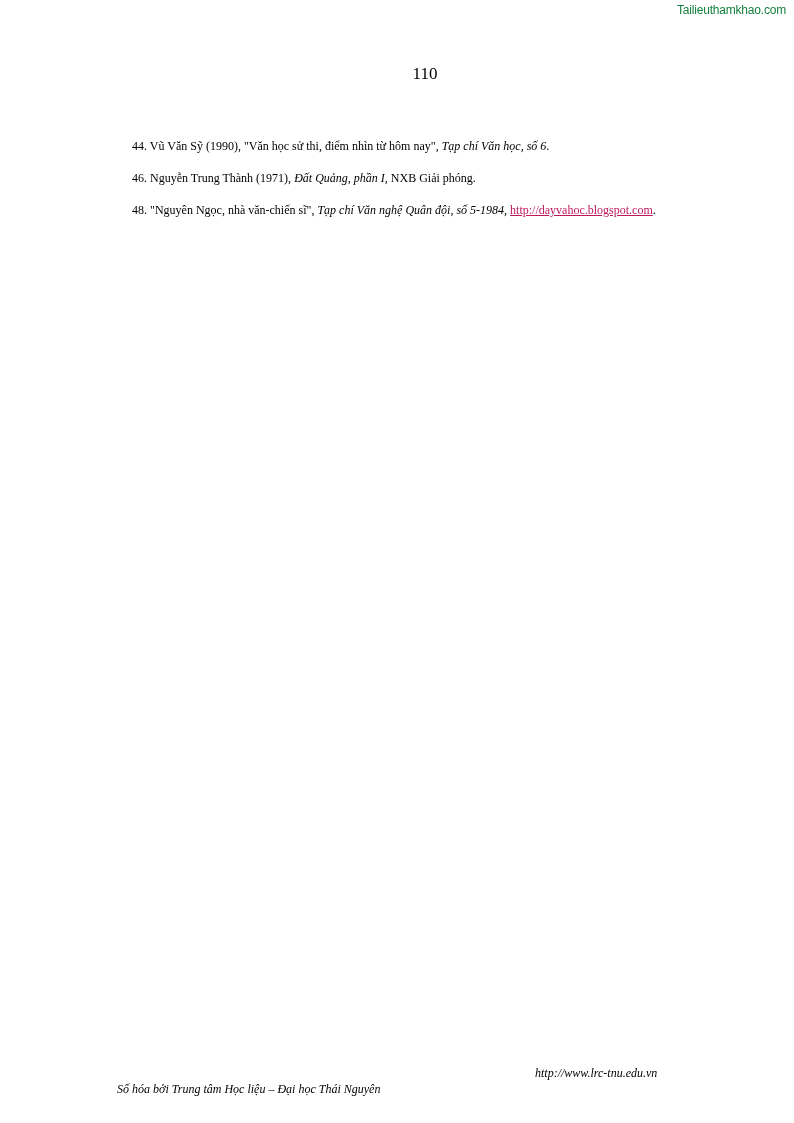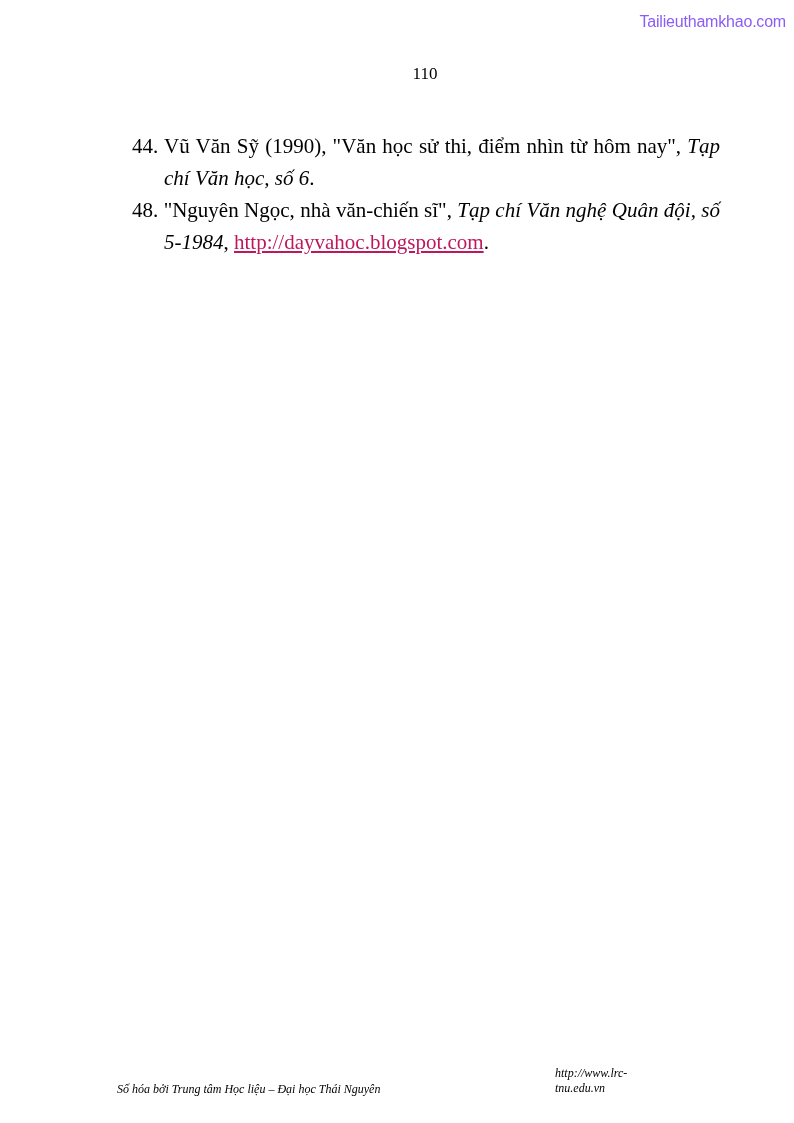--- a/index.html
+++ b/index.html
@@ -1,39 +1,42 @@
 <!DOCTYPE html>
 <html><head>
   <meta charset="utf-8">
   <style>
     html, body { margin: 0; padding: 0; background: #ffffff; }
     body { width: 794px; height: 1123px; position: relative; overflow: hidden;
            font-family: "Liberation Serif", serif; color: #000; }
-    .watermark { position: absolute; top: 13px; right: 8px; font-family: "Liberation Sans", sans-serif;
-                 font-size: 16px; color: #8b5cf6; letter-spacing: -0.2px; }
+    .watermark { position: absolute; top: 3px; right: 8px; font-family: "Liberation Sans", sans-serif;
+                 font-size: 12px; color: #15803d; letter-spacing: -0.2px; }
     .page-number { position: absolute; top: 64px; left: 0; width: 850px; text-align: center; font-size: 17px; }
-    .refs { position: absolute; top: 130px; left: 132px; width: 588px; font-size: 21px; line-height: 32px; }
+    .refs { position: absolute; top: 130px; left: 132px; width: 588px; font-size: 12px; line-height: 32px; }
     .ref { text-align: justify; text-align-last: left; padding-left: 32px; text-indent: -32px; margin: 0; }
     .it { font-style: italic; }
     a.link { color: #be185d; text-decoration: underline; }
     .footer { position: absolute; top: 1066px; left: 117px; width: 560px; font-size: 12px; font-style: italic; }
     .footer-left { position: absolute; left: 0; top: 16px; }
-    .footer-right { position: absolute; left: 438px; top: 0; }
+    .footer-right { position: absolute; left: 418px; top: 0; }
   </style>
 </head>
 <body>
 
 <div class="watermark">Tailieuthamkhao.com</div>
 <div class="page-number">110</div>
 
 <div class="refs">
   <p class="ref">
     <span>44.</span><span> Vũ Văn Sỹ (1990), "Văn học sử thi, điểm nhìn từ hôm nay", </span><span class="it">Tạp chí Văn học, số 6</span><span>.</span>
   </p>
   <p class="ref">
+    <span>46.</span><span> Nguyễn Trung Thành (1971), </span><span class="it">Đất Quảng, phần I</span><span>, NXB Giải phóng.</span>
+  </p>
+  <p class="ref">
     <span>48.</span><span> "Nguyên Ngọc, nhà văn-chiến sĩ", </span><span class="it">Tạp chí Văn nghệ Quân đội, số 5-1984</span><span>,  </span><a class="link">http://dayvahoc.blogspot.com</a><span>.</span>
   </p>
 </div>
 
 <div class="footer">
   <span class="footer-left">Số hóa bởi Trung tâm Học liệu – Đại học Thái Nguyên</span>
   <span class="footer-right">http://www.lrc-tnu.edu.vn</span>
 </div>
 
 </body></html>

